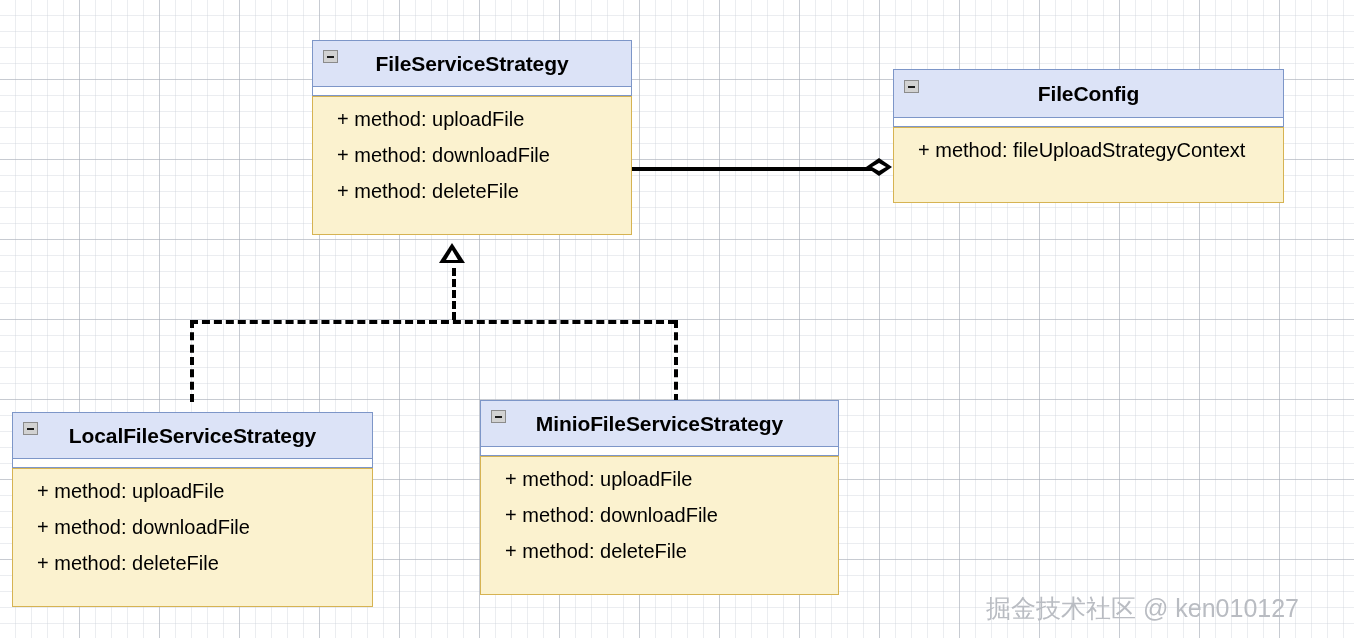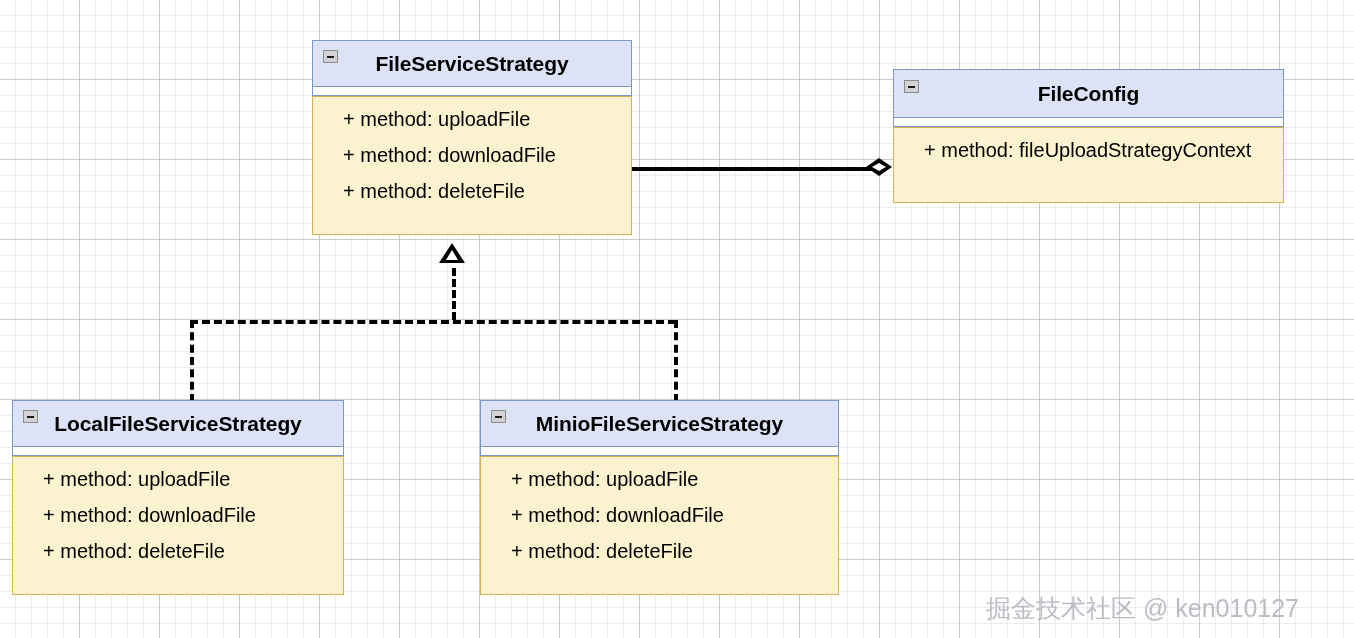--- a/index.html
+++ b/index.html
@@ -77,21 +77,21 @@
     border-left: 1px solid #7d96c8;
     border-right: 1px solid #7d96c8;
     border-bottom: 1px solid #7d96c8;
     box-sizing: border-box;
     height: 9px;
   }
   .uml-body {
     background: #fbf2cf;
     border: 1px solid #d6b352;
     box-sizing: border-box;
-    padding: 12px 0 0 17px;
+    padding: 12px 0 0 11px;
   }
   .uml-row {
     color: #000000;
     white-space: nowrap;
     line-height: 1.0;
   }
 
   
   .edge {
     position: absolute;
@@ -181,21 +181,21 @@
     <div class="uml-header" style="height:49px;">
       <span class="collapse-icon" style="left:10px; top:10px;"></span>
       <span class="uml-title" style="font-size:21px;">FileConfig</span>
     </div>
     <div class="uml-strip"></div>
     <div class="uml-body" style="height:76px;">
       <div class="uml-row" style="font-size:20px; padding:0 0 0 13px;">+ method: fileUploadStrategyContext</div>
     </div>
   </div>
 
-  <div class="uml-class" style="left:12px; top:400px; width:332px;">
+  <div class="uml-class" style="left:12px; top:412px; width:361px;">
     <div class="uml-header" style="height:47px;">
       <span class="collapse-icon" style="left:10px; top:9px;"></span>
       <span class="uml-title" style="font-size:21px;">LocalFileServiceStrategy</span>
     </div>
     <div class="uml-strip"></div>
     <div class="uml-body" style="height:139px;">
       <div class="uml-row" style="font-size:20px; padding:0 0 0 13px; margin-bottom:16px;">+ method: uploadFile</div>
       <div class="uml-row" style="font-size:20px; padding:0 0 0 13px; margin-bottom:16px;">+ method: downloadFile</div>
       <div class="uml-row" style="font-size:20px; padding:0 0 0 13px;">+ method: deleteFile</div>
     </div>

